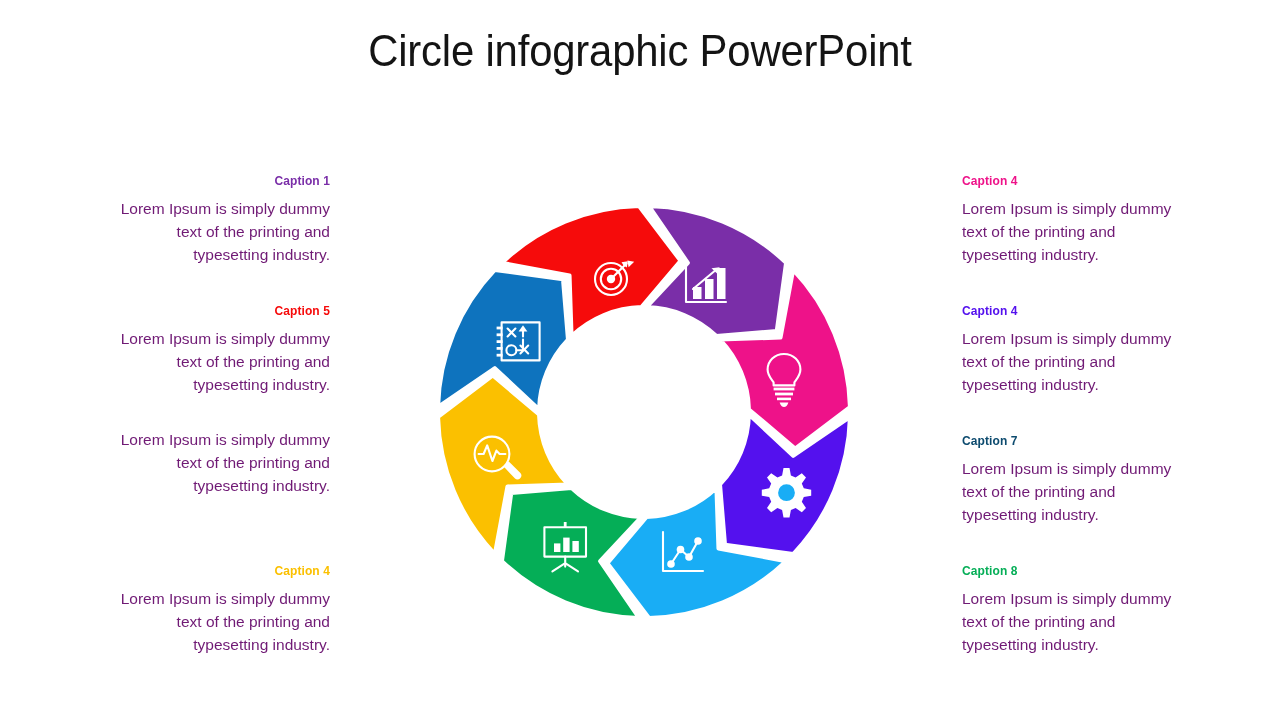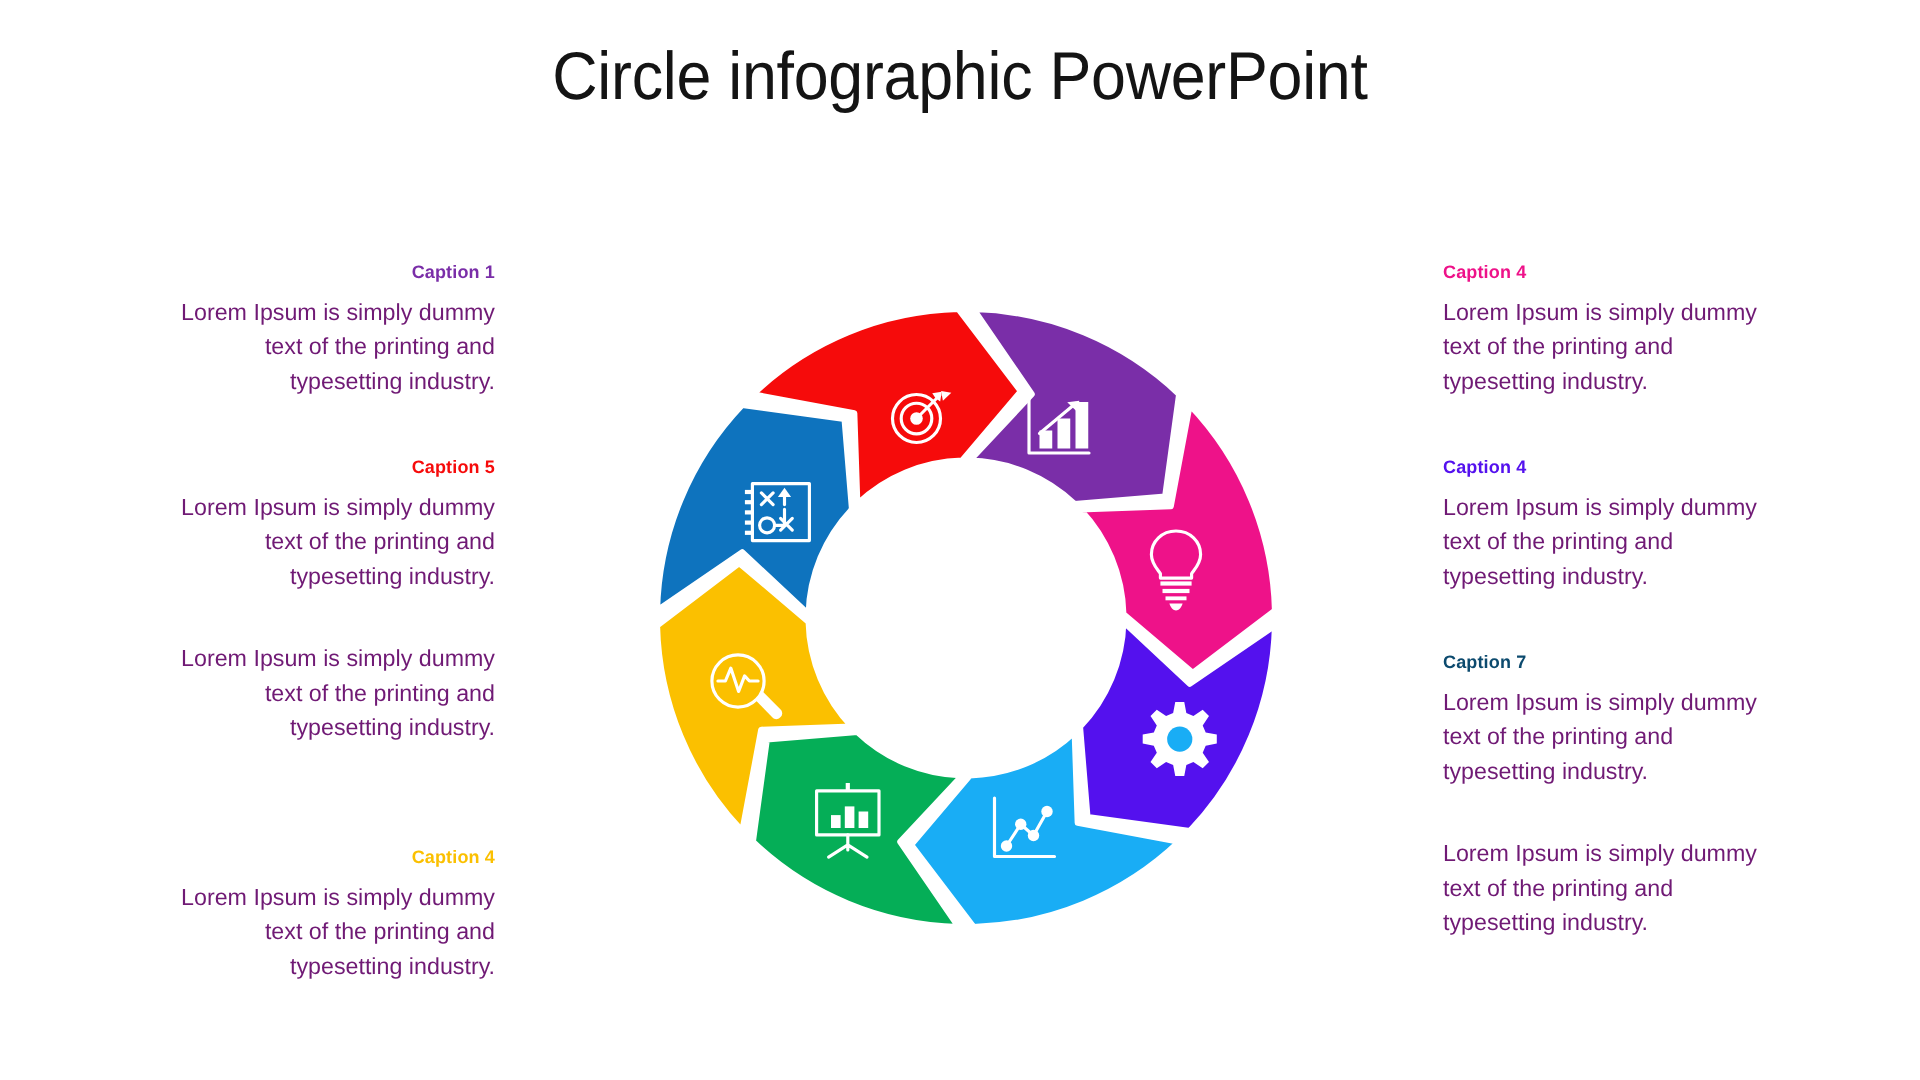--- a/index.html
+++ b/index.html
@@ -126,20 +126,21 @@
       <div class="caption-title" style="color: rgb(84, 17, 238);">Caption 4</div>
       <div class="caption-body">Lorem Ipsum is simply dummy text of the printing and typesetting industry.</div>
     </div>
 
     <div class="caption-block">
       <div class="caption-title" style="color: #0c4a6e;">Caption 7</div>
       <div class="caption-body">Lorem Ipsum is simply dummy text of the printing and typesetting industry.</div>
     </div>
 
     <div class="caption-block">
+      <div class="caption-title" style="color: rgb(5, 174, 87);">Caption 8</div>
       <div class="caption-body">Lorem Ipsum is simply dummy text of the printing and typesetting industry.</div>
     </div>
 
   </div>
 
   <div id="wheel">
     <svg viewBox="0 0 424 424" xmlns="http://www.w3.org/2000/svg">
       <g id="segments">
           <path d="M 217.03 6.06 A 206 206 0 0 1 290.83 21.68 A 206 206 0 0 1 354.06 62.82 L 344.73 130.98 L 284.41 135.96 A 105 105 0 0 0 252.18 114.99 A 105 105 0 0 0 214.57 107.03 L 255.90 62.83 Z" fill="#7A2EA8" class="seg"></path>
           <path d="M 361.18 69.94 A 206 206 0 0 1 402.32 133.17 A 206 206 0 0 1 417.94 206.97 L 363.14 248.56 L 316.97 209.43 A 105 105 0 0 0 309.01 171.82 A 105 105 0 0 0 288.04 139.59 L 348.53 137.56 Z" fill="#EE1289" class="seg"></path>

